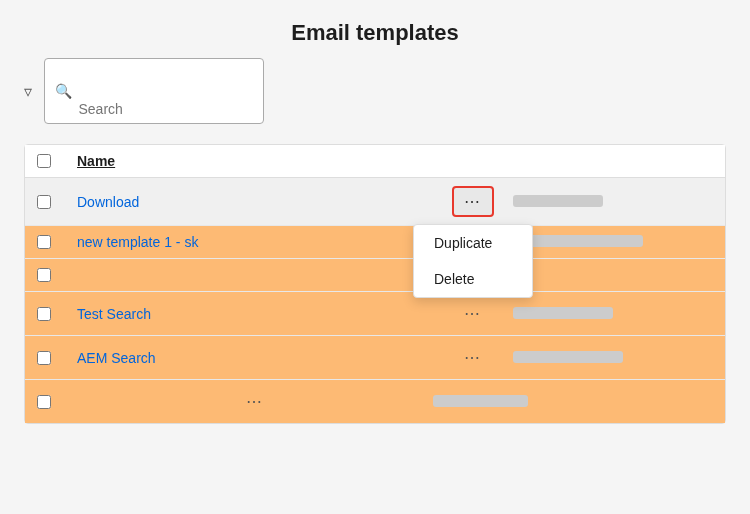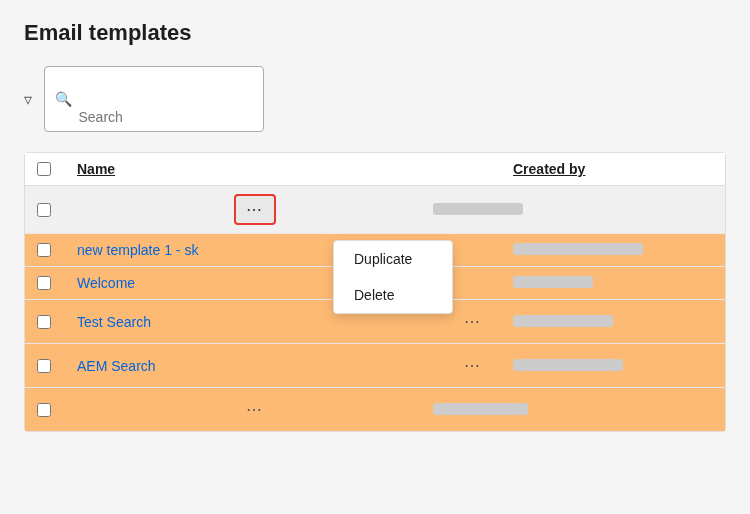--- a/index.html
+++ b/index.html
@@ -14,21 +14,22 @@
     .page-container {
       background: #f5f5f5;
       padding: 20px 24px;
       width: 750px;
       min-height: 514px;
     }
     .page-title {
       font-size: 22px;
       font-weight: 700;
       color: #1d1d1d;
-      margin-bottom: 20px;
+      margin-bottom: 12px;
+      text-align: center;
     }
     .toolbar {
       display: flex;
       align-items: center;
       gap: 12px;
       margin-bottom: 20px;
     }
     .search-box {
       display: flex;
       align-items: center;
@@ -124,21 +125,21 @@
     .created-blur {
       display: inline-block;
       background: #ccc;
       border-radius: 3px;
       height: 12px;
     }
     
     .dropdown-menu {
       position: absolute;
       right: -20px;
-      top: 46px;
+      top: 38px;
       background: #fff;
       border: 1px solid #ddd;
       border-radius: 4px;
       box-shadow: 0 4px 12px rgba(0,0,0,0.15);
       z-index: 100;
       min-width: 120px;
       overflow: hidden;
     }
     .dropdown-item {
       padding: 10px 20px;
@@ -171,29 +172,27 @@
   <div class="table-container">
 
     <div class="table-header">
       <div class="header-checkbox-col col-header">
         <input type="checkbox" style="">
       </div>
       <div class="header-name-col col-header">
         <span>Name</span>
       </div>
       <div class="header-actions-col col-header"></div>
-      <div class="header-created-col col-header">
-        <span>Created by</span>
-      </div>
     </div>
 
     <div class="table-row highlighted" style="position:relative;">
       <div class="row-checkbox">
         <input type="checkbox" style="">
       </div>
+      <div class="row-name">Download</div>
       <div class="row-actions" style="position:relative;">
         <button class="ellipsis-btn">⋯</button>
 
         <div class="dropdown-menu">
           <div class="dropdown-item">Duplicate</div>
           <div class="dropdown-item">Delete</div>
         </div>
       </div>
       <div>
         <span class="created-blur" style="width:90px;"></span>
@@ -208,21 +207,20 @@
       <div class="row-actions"></div>
       <div>
         <span class="created-blur" style="width:130px;"></span>
       </div>
     </div>
 
     <div class="table-row">
       <div class="row-checkbox">
         <input type="checkbox" style="">
       </div>
-      <div class="row-name">Welcome</div>
       <div class="row-actions"></div>
       <div>
         <span class="created-blur" style="width:80px;"></span>
       </div>
     </div>
 
     <div class="table-row">
       <div class="row-checkbox">
         <input type="checkbox" style="">
       </div>

